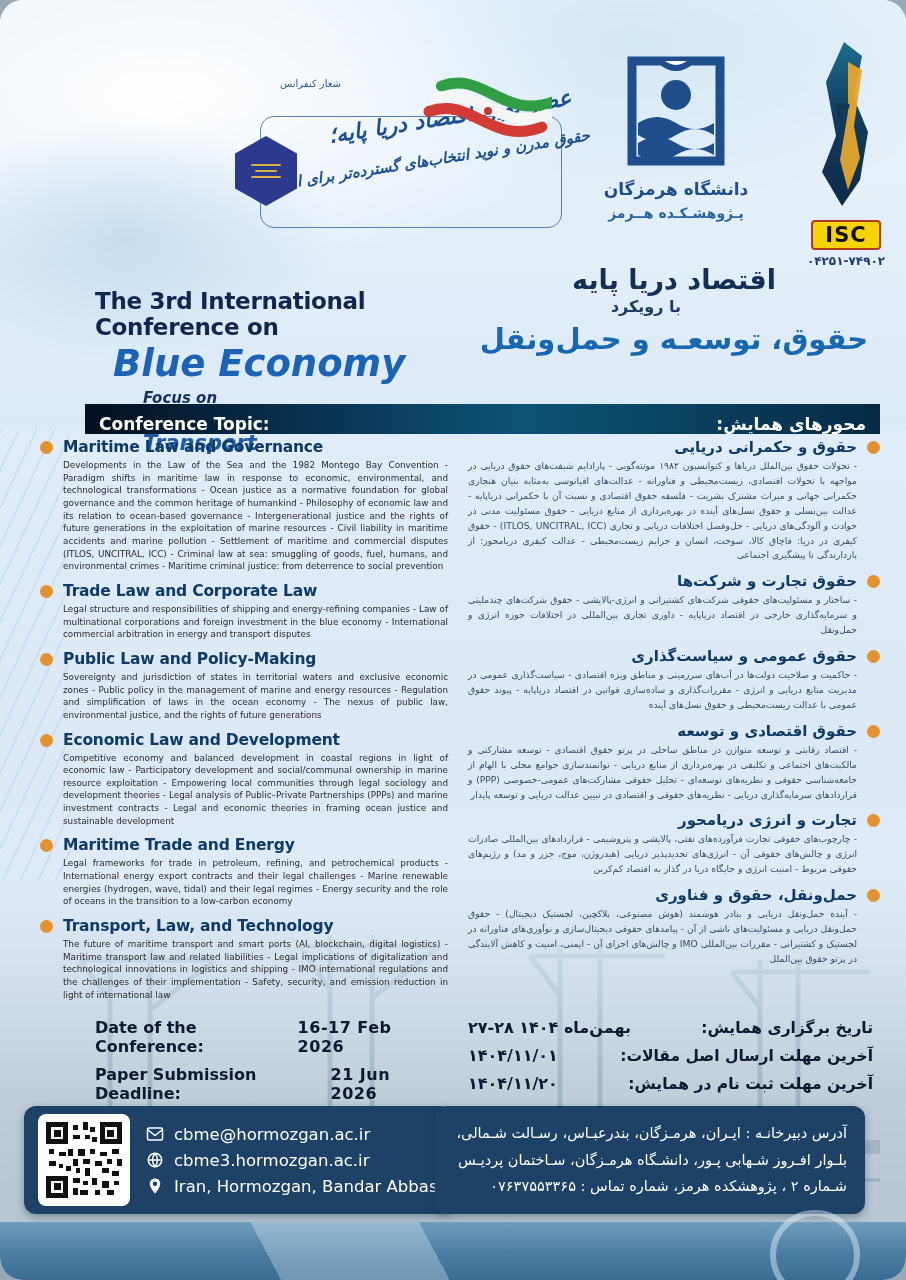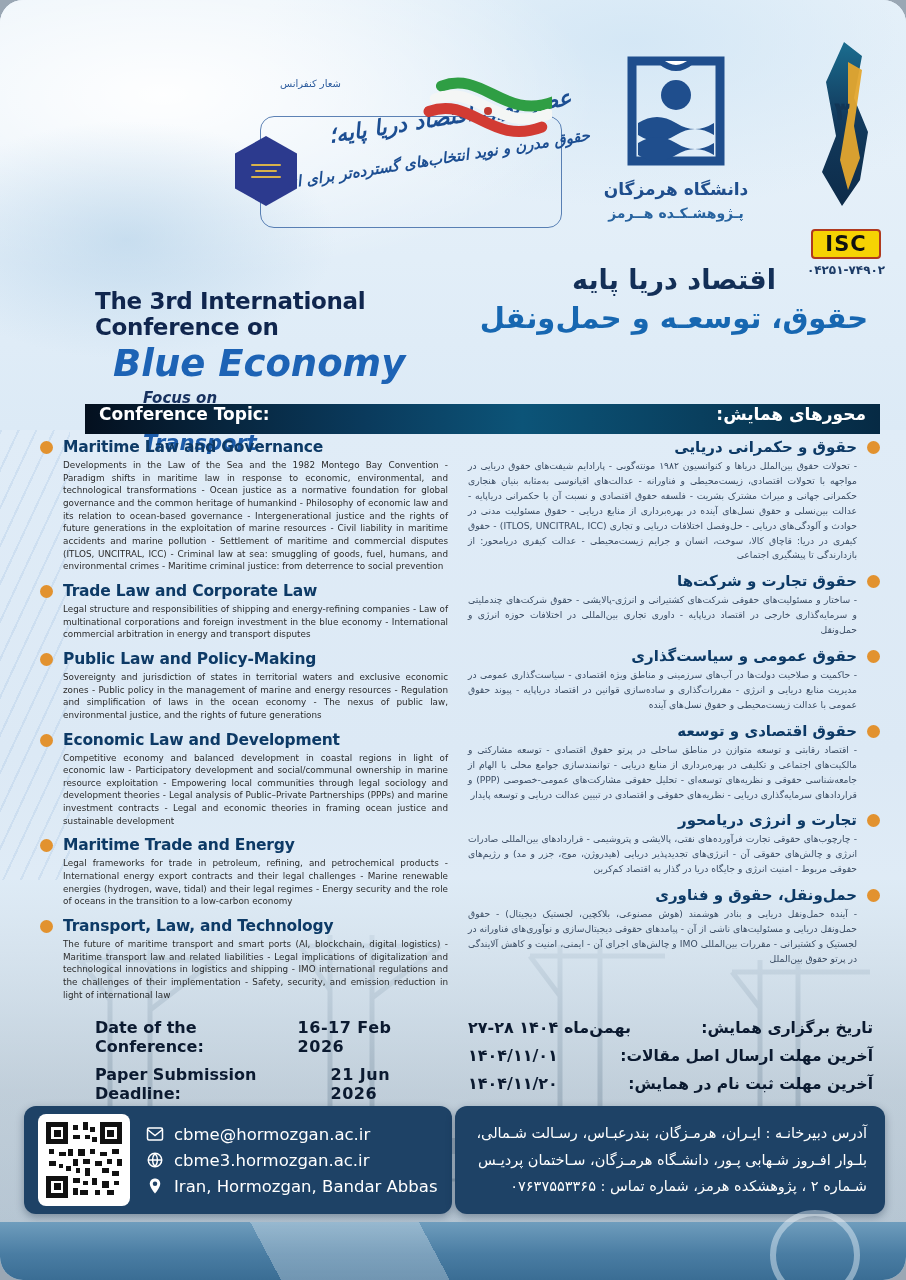--- a/index.html
+++ b/index.html
@@ -53,42 +53,42 @@
   
   .uni-block{position:absolute;left:596px;top:55px;width:160px;text-align:center;}
   .uni-logo{width:100px;height:112px;}
   .uni-name{font-size:17px;font-weight:bold;color:#1f4e8d;direction:rtl;margin-top:8px;}
   .uni-inst{font-size:14px;font-weight:bold;color:#27639f;direction:rtl;margin-top:6px;letter-spacing:1px;}
 
   
   .edition-block{position:absolute;left:800px;top:40px;width:92px;text-align:center;}
   .island-svg{width:84px;height:172px;}
   .edition-num{position:absolute;left:34px;top:56px;font-size:26px;font-weight:bold;color:#123656;}
-  .isc-badge{display:inline-block;margin-top:13px;background:#f6d303;color:#111;
+  .isc-badge{display:inline-block;margin-top:4px;background:#f6d303;color:#111;
     border:2px solid #b03a1e;border-radius:4px;font-size:21px;font-weight:bold;
     padding:1px 12px;letter-spacing:1px;}
   .isc-code{margin-top:4px;font-size:12px;font-weight:bold;color:#1b3a66;direction:ltr;}
 
   
   .title-en{position:absolute;left:95px;top:288px;width:360px;}
   .t-en-1{font-size:23px;font-weight:bold;color:#10264e;letter-spacing:-.3px;}
   .t-en-2{font-size:37px;font-weight:bold;font-style:italic;color:#1d63b5;margin:2px 0 4px 18px;}
   .t-en-3{font-size:15px;font-style:italic;font-weight:bold;color:#17315e;margin-left:48px;}
   .t-en-4{font-size:21px;font-style:italic;font-weight:bold;color:#1b5aa8;margin-left:48px;}
   .title-fa{position:absolute;left:468px;top:258px;width:412px;direction:rtl;}
   .t-fa-1{font-size:25px;color:#1b3a66;text-align:right;padding-left:30px;}
   .t-fa-2{font-size:27px;font-weight:bold;color:#132f57;text-align:center;margin-top:6px;}
   .t-fa-3{font-size:16px;font-weight:bold;color:#1b3a66;text-align:center;transform:translateX(-28px);margin-top:2px;}
   .t-fa-4{font-size:29px;font-weight:bold;color:#1767b1;text-align:center;margin-top:6px;letter-spacing:-.5px;}
 
   
   .topic-bar{position:absolute;left:85px;top:404px;width:795px;height:30px;
     background:linear-gradient(90deg,#04101f 0%,#0a3a5c 35%,#0c5478 55%,#093click 0,#062a44 100%);
     background:linear-gradient(90deg,#04101f 0%,#0a3a5c 35%,#0c5478 55%,#062a44 100%);
-    display:flex;align-items:flex-start;justify-content:space-between;padding:0 14px;box-sizing:border-box;}
+    display:flex;align-items:flex-end;justify-content:space-between;padding:0 14px;box-sizing:border-box;}
   .topic-bar .en{font-size:17px;font-weight:bold;color:#fff;}
   .topic-bar .fa{font-size:17px;font-weight:bold;color:#fff;direction:rtl;}
 
   
   .topics-en{position:absolute;left:40px;top:438px;width:408px;display:flex;flex-direction:column;gap:9px;}
   .topics-fa{position:absolute;left:468px;top:438px;width:412px;display:flex;flex-direction:column;gap:9px;direction:rtl;}
   .topic{display:flex;gap:10px;}
   .bullet{flex:0 0 13px;width:13px;height:13px;border-radius:50%;background:#e2922f;margin-top:3px;}
   .topic h3{margin:0 0 3px 0;font-size:15.5px;color:#0d3a66;letter-spacing:-.2px;}
   .topics-fa .topic h3{font-size:15px;color:#0d3a66;}
@@ -107,21 +107,21 @@
   
   .footer-left{position:absolute;left:24px;top:1106px;width:428px;height:108px;
     background:#1e4266;border-radius:12px;display:flex;align-items:center;gap:16px;
     padding:0 14px;box-sizing:border-box;box-shadow:0 3px 8px rgba(10,30,55,.35);}
   .qr-wrap{flex:0 0 92px;width:92px;height:92px;background:#fff;border-radius:8px;
     display:flex;align-items:center;justify-content:center;}
   .qr-wrap svg{width:80px;height:80px;}
   .contacts{display:flex;flex-direction:column;gap:7px;}
   .contact-row{display:flex;align-items:flex-start;gap:10px;color:#fff;font-size:16.5px;}
   .contact-row svg{width:18px;height:18px;flex:0 0 18px;}
-  .footer-right{position:absolute;left:455px;top:1106px;width:430px;height:108px;
+  .footer-right{position:absolute;left:435px;top:1106px;width:430px;height:108px;
     background:#1e4266;border-radius:12px;color:#fff;direction:rtl;
     padding:12px 18px;box-sizing:border-box;display:flex;align-items:center;
     box-shadow:0 3px 8px rgba(10,30,55,.35);}
   .footer-right p{margin:0;font-size:14.5px;line-height:1.85;text-align:right;}
 </style>
 </head>
 <body>
 
 <div class="poster">
 
@@ -207,20 +207,21 @@
   </div>
 
   <div class="title-en">
     <div class="t-en-1">The 3rd International Conference on</div>
     <div class="t-en-2">Blue Economy</div>
     <div class="t-en-3">Focus on</div>
     <div class="t-en-4">Law, Development, and Transport</div>
   </div>
   <div class="title-fa">
     <div class="t-fa-2">اقتصاد دریا پایه</div>
+    <div class="t-fa-3">با رویکرد</div>
     <div class="t-fa-4">حقوق، توسعـه و حمل‌ونقل</div>
   </div>
 
   <div class="topic-bar">
     <span class="en">Conference Topic:</span>
     <span class="fa">محورهای همایش:</span>
   </div>
 
   <div class="topics-en">
     <div class="topic">

